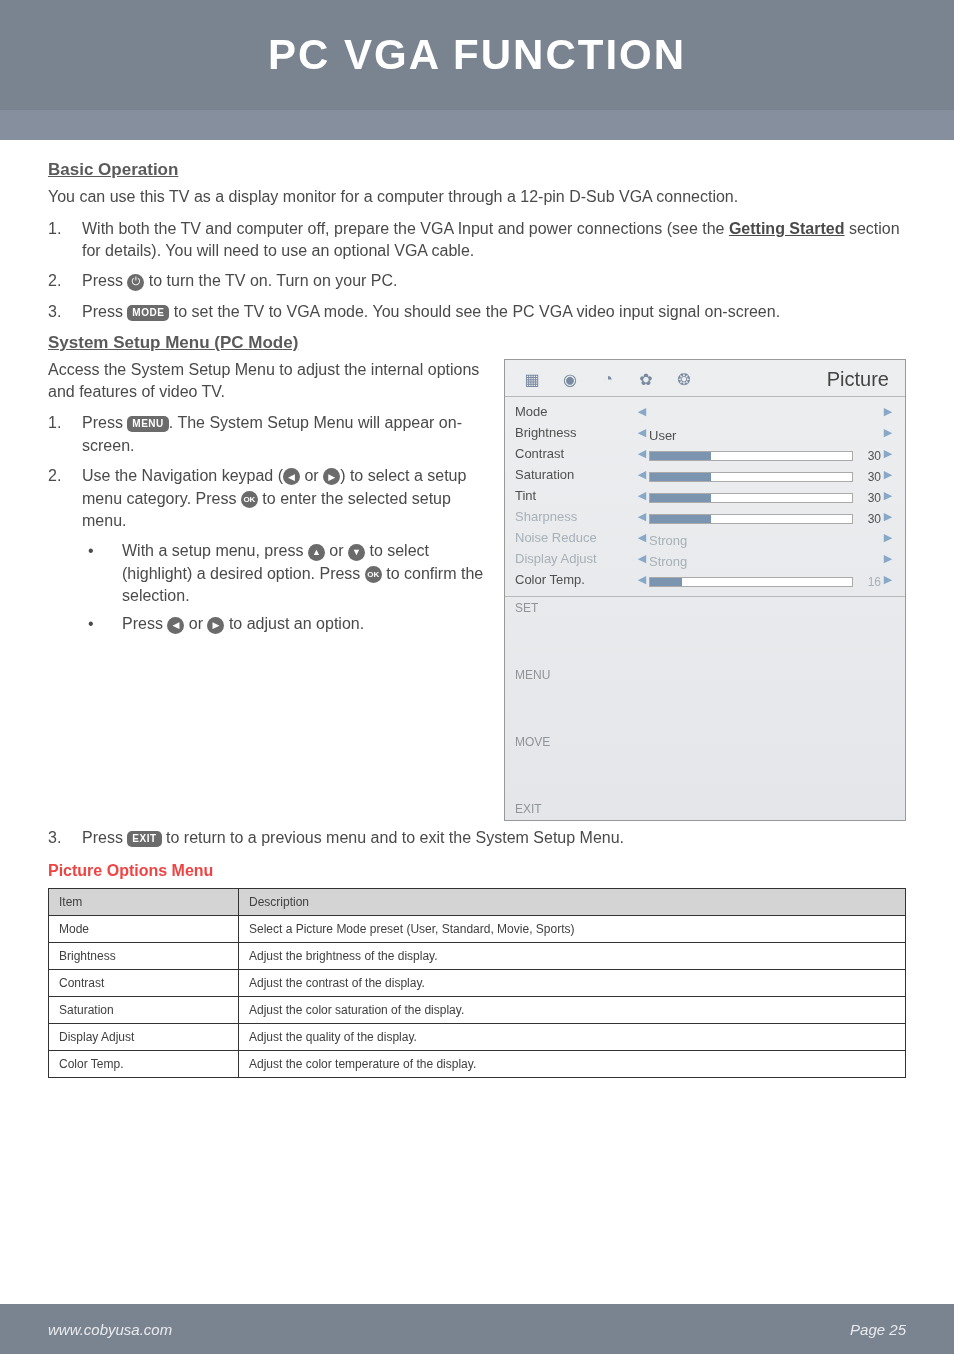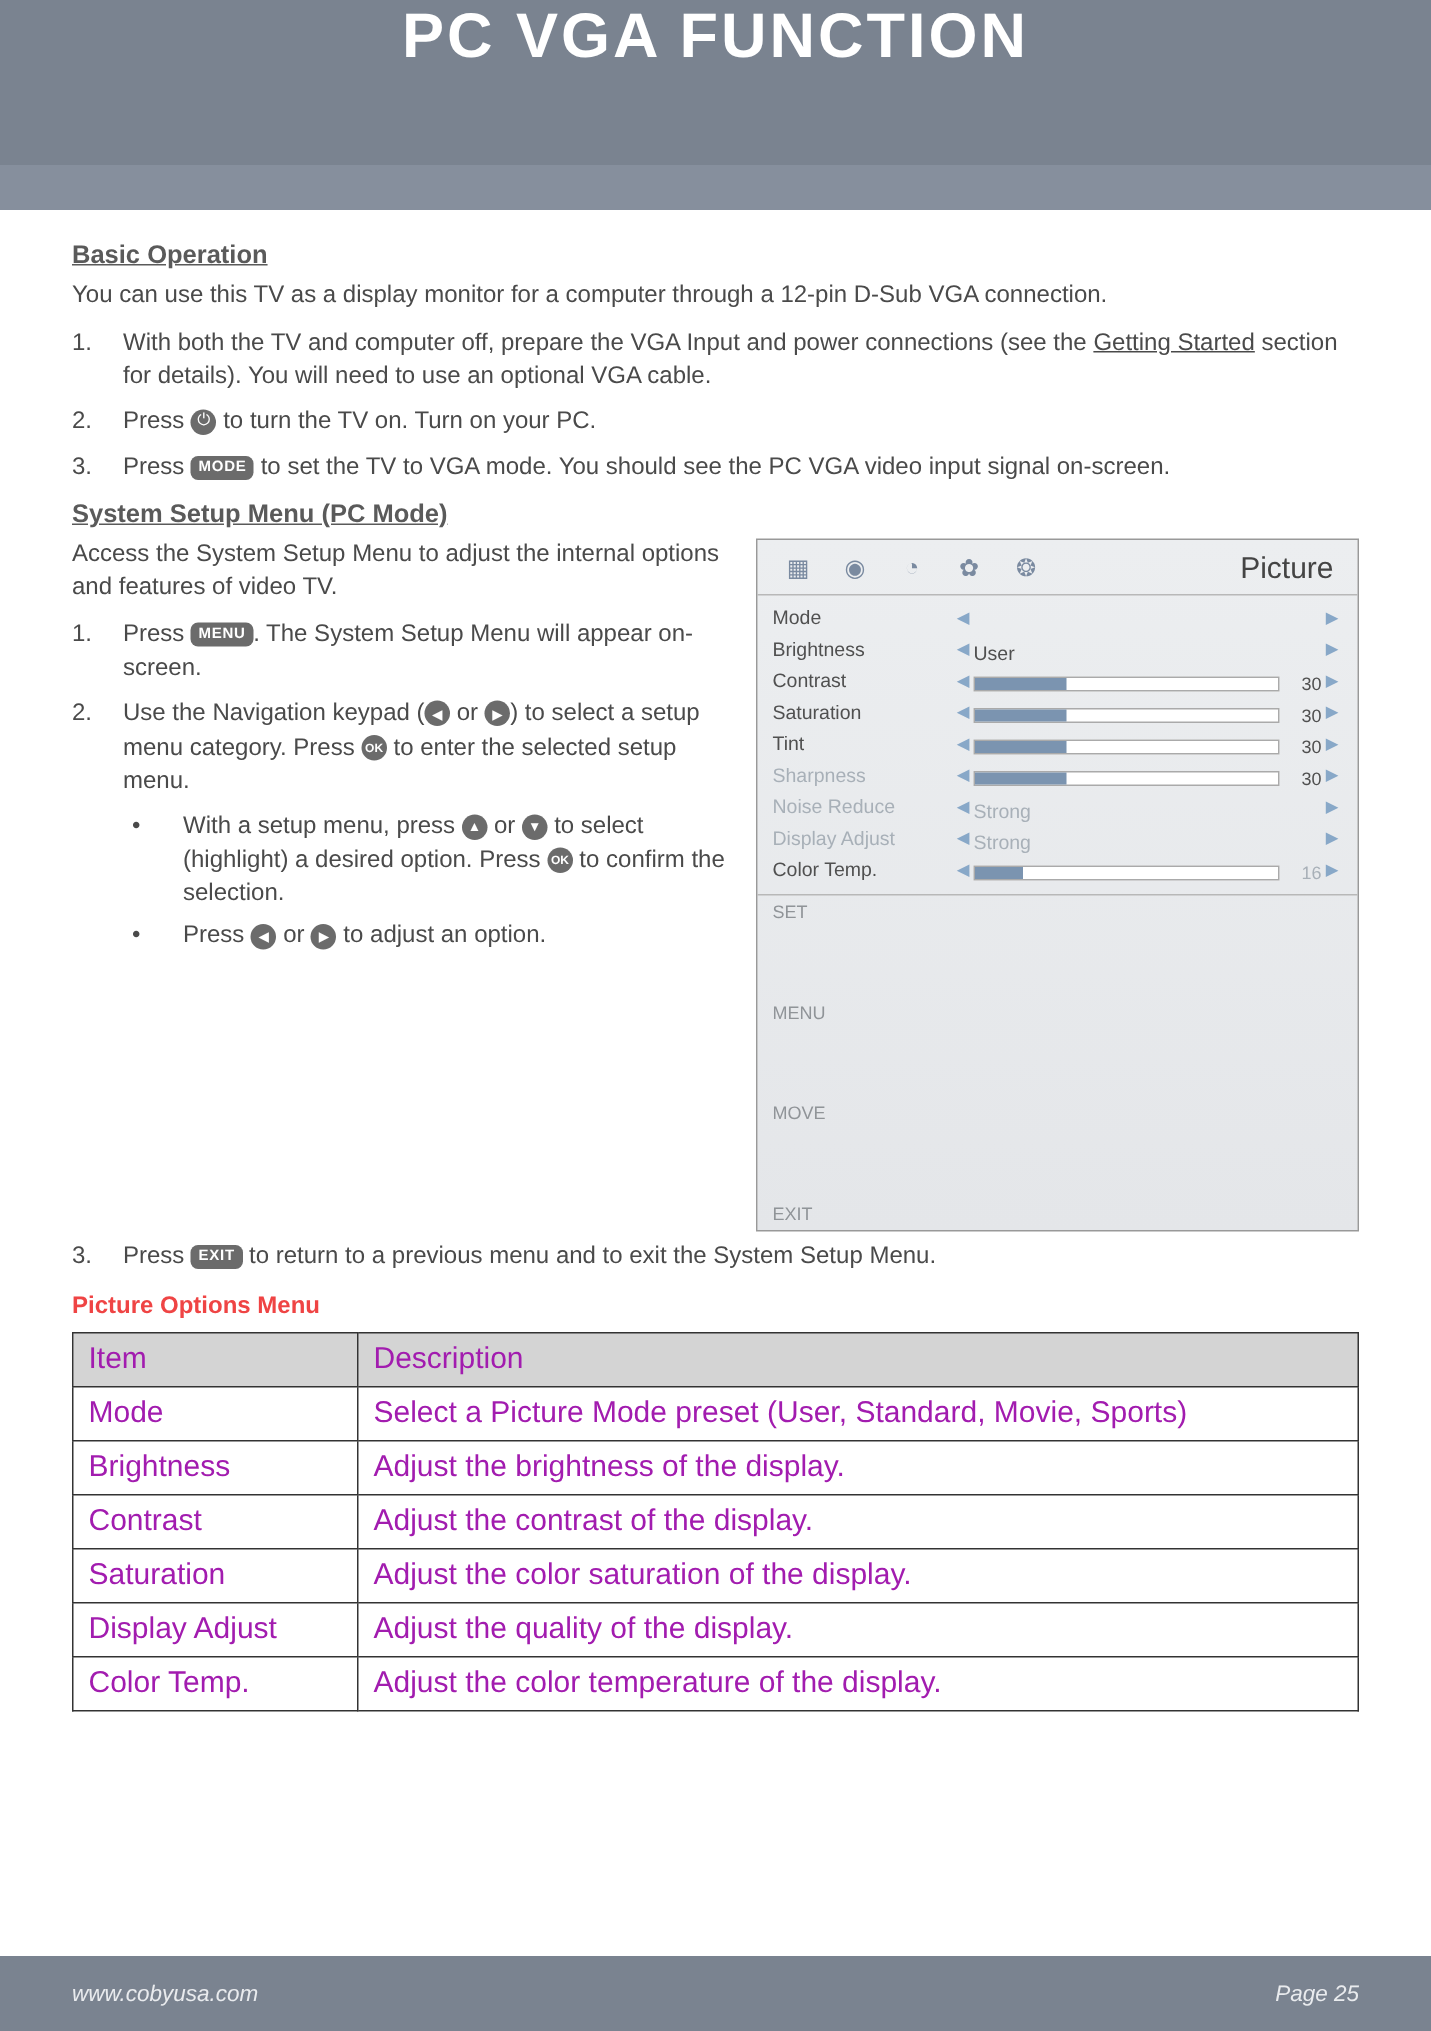--- a/index.html
+++ b/index.html
@@ -9,21 +9,21 @@
     background: #ffffff;
     font-family: Arial, Helvetica, sans-serif;
     color: #4a4a4a;
     position: relative;
   }
   .header-band {
     width: 100%;
     height: 110px;
     background: #7a8390;
     display: flex;
-    align-items: flex-start;
+    align-items: center;
     justify-content: center;
   }
   .header-title {
     color: #ffffff;
     font-size: 42px;
     font-weight: bold;
     letter-spacing: 2px;
   }
   .sub-band {
     width: 100%;
@@ -51,21 +51,21 @@
     margin-bottom: 8px;
     font-size: 16px;
     line-height: 1.4;
     color: #4a4a4a;
   }
   .ol-num {
     width: 34px;
     flex: none;
   }
   .ol-body { flex: 1; }
-  .underline { text-decoration: underline; }
+  .underline { text-decoration: underline; font-weight: bold; }
   .icon-pill {
     display: inline-flex;
     align-items: center;
     justify-content: center;
     background: #6b6b6b;
     color: #fff;
     border-radius: 5px;
     font-size: 10px;
     font-weight: bold;
     height: 16px;
@@ -165,22 +165,22 @@
   }
   .pom-heading {
     font-size: 16px;
     font-weight: bold;
     color: #ef4444;
     margin: 12px 0 8px 0;
   }
   table.pom {
     width: 100%;
     border-collapse: collapse;
-    font-size: 20px;
-    color: #a21caf;
+    font-size: 12px;
+    color: #404040;
   }
   table.pom th, table.pom td {
     border: 1.5px solid #333;
     padding: 6px 10px;
     text-align: left;
     vertical-align: middle;
   }
   table.pom th {
     background: #d4d4d4;
     font-weight: normal;

